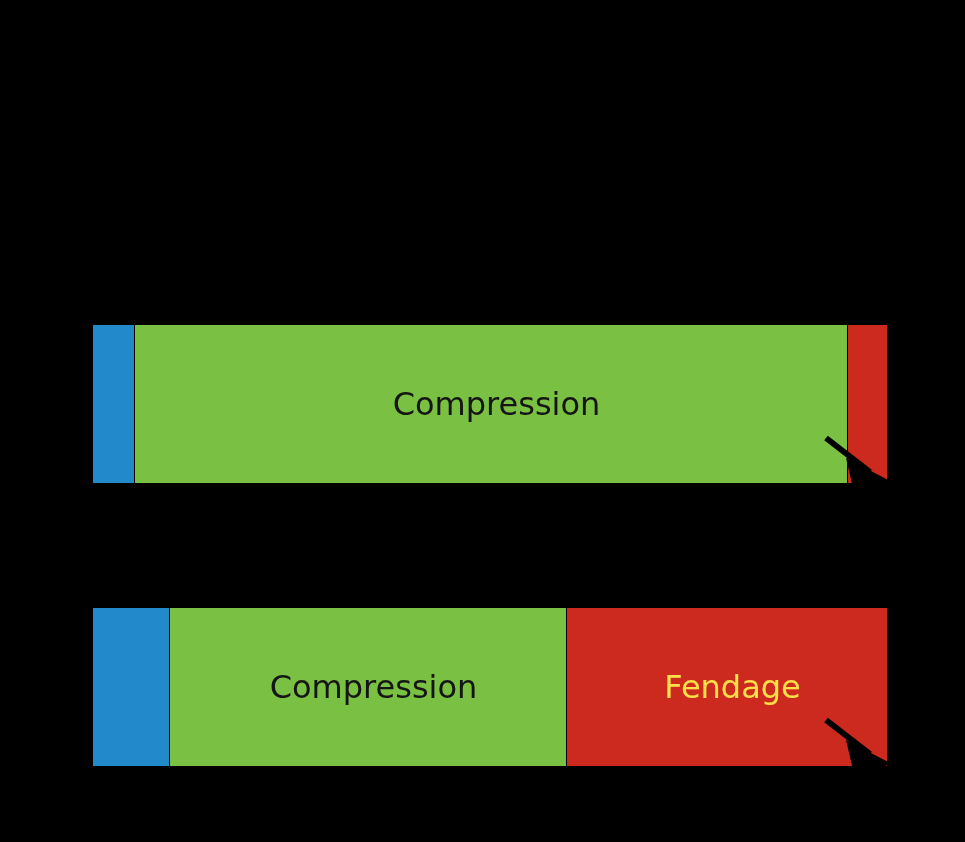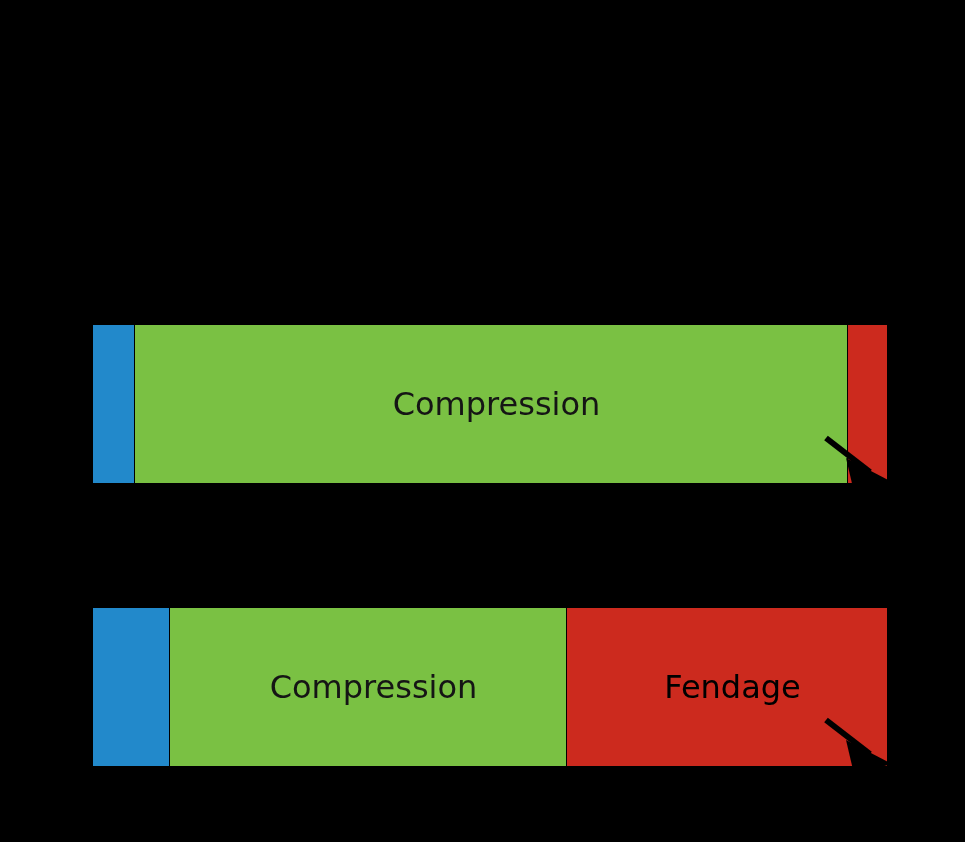--- a/index.html
+++ b/index.html
@@ -75,21 +75,21 @@
     <line x1="18" y1="8" x2="62" y2="42" stroke-width="6" style="stroke: rgb(0, 0, 0);"></line>
     <polygon points="84,52 38,28 46,62" style="fill: rgb(0, 0, 0);"></polygon>
   </svg>
 
   <div class="bar bar-bottom">
     <div class="seg seg-blue" style="background-color: rgb(34, 137, 203);"></div>
     <div class="seg seg-green" style="background-color: rgb(122, 193, 67);">
       <span class="seg-label" style="color: rgb(21, 21, 21);">Compression</span>
     </div>
     <div class="seg seg-red" style="background-color: rgb(204, 42, 30);">
-      <span class="seg-label" style="color: #000000;">Fendage</span>
+      <span class="seg-label" style="color: #fde047;">Fendage</span>
     </div>
   </div>
 
   <svg class="arrow-svg arrow-bottom" viewBox="0 0 90 70">
     <line x1="18" y1="8" x2="62" y2="42" stroke-width="6" style="stroke: rgb(0, 0, 0);"></line>
     <polygon points="84,52 38,28 46,62" style="fill: rgb(0, 0, 0);"></polygon>
   </svg>
 
 </div>
 

